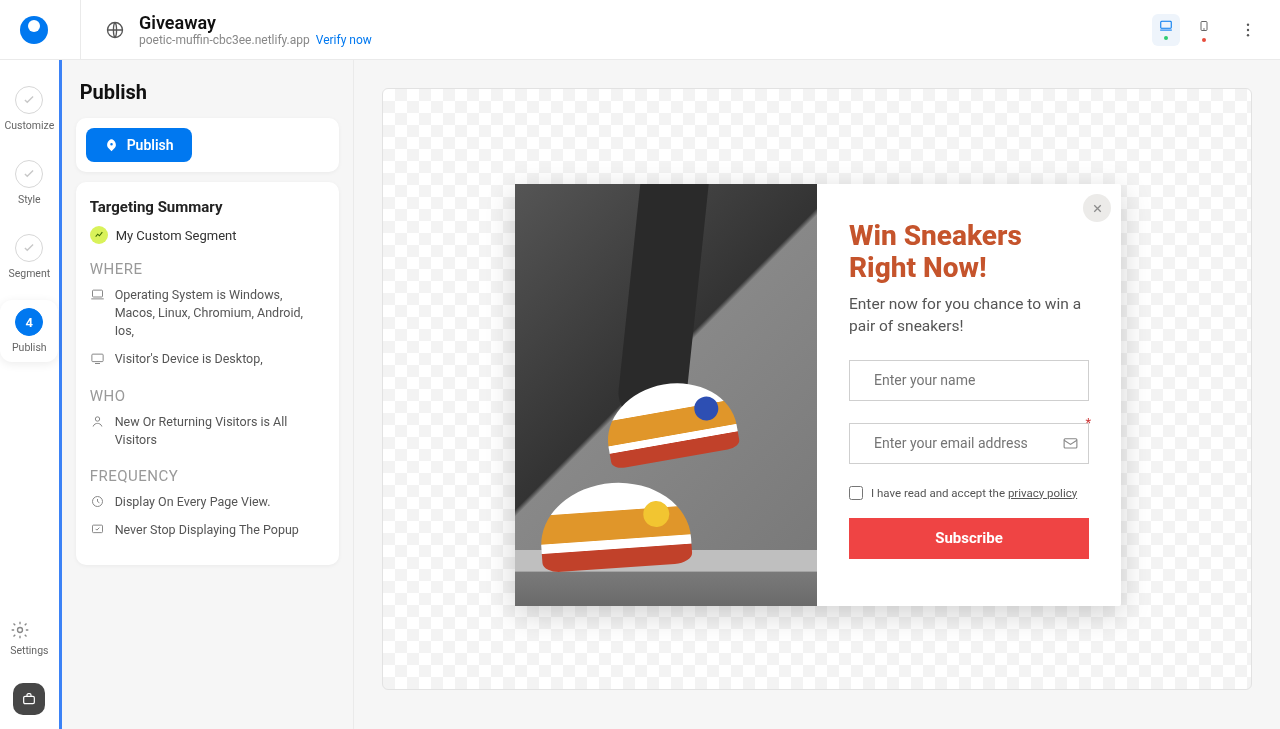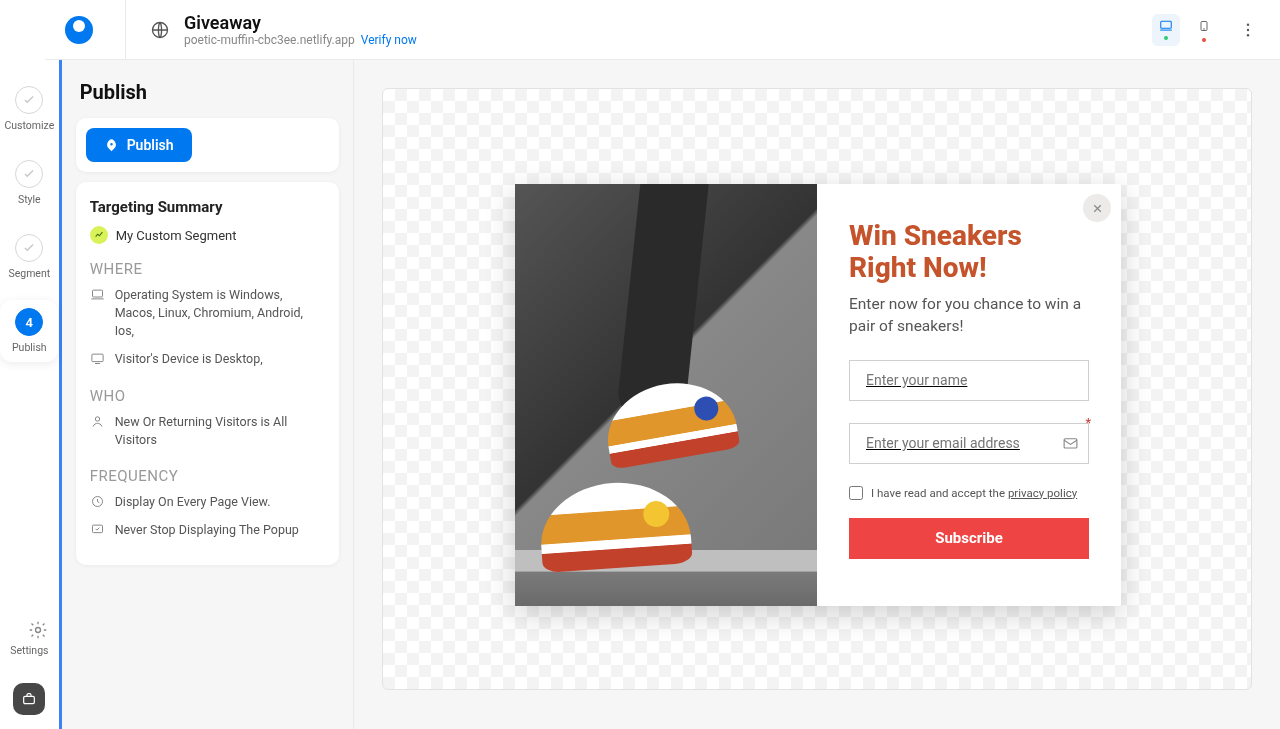--- a/index.html
+++ b/index.html
@@ -1,20 +1,20 @@
 <!DOCTYPE html>
 <html><head>
 <meta charset="utf-8">
 <style>
 * { box-sizing: border-box; margin: 0; padding: 0; font-family: -apple-system, BlinkMacSystemFont, "Segoe UI", Roboto, Helvetica, Arial, sans-serif; }
 html, body { width: 1280px; height: 729px; overflow: hidden; background: #fff; }
 .app { display: flex; flex-direction: column; height: 100%; }
 
 
-.header { height: 60px; border-bottom: 1px solid #eaeaea; display: flex; align-items: center; padding: 0 20px; margin-left: 45px; }
+.header { height: 60px; border-bottom: 1px solid #eaeaea; display: flex; align-items: center; padding: 0 20px; }
 .logo { width: 28px; height: 28px; border-radius: 50%; background: #0078f0; position: relative; margin-right: 32px; }
 .logo::after { content: ""; position: absolute; width: 12px; height: 12px; background: #fff; border-radius: 50%; top: 4px; left: 8px; }
 .header-sep { width: 1px; height: 60px; background: #eaeaea; margin-right: 24px; }
 .globe-icon { width: 20px; height: 20px; margin-right: 14px; }
 .header-title-block { flex: 1; }
 .header-title { font-size: 18px; font-weight: 600; color: #111; line-height: 1.2; }
 .header-sub { font-size: 12px; color: #888; display: flex; gap: 6px; }
 .verify-link { color: #0078f0; cursor: pointer; }
 .device-toggle { display: flex; gap: 10px; align-items: center; margin-right: 18px; }
 .device-btn { width: 28px; height: 32px; display: flex; flex-direction: column; align-items: center; justify-content: center; border-radius: 6px; cursor: pointer; position: relative; }
@@ -26,21 +26,21 @@
 
 
 .body { flex: 1; display: flex; }
 .nav-rail { width: 62px; border-right: 3px solid #3b82f6; display: flex; flex-direction: column; align-items: center; padding-top: 18px; gap: 12px; }
 .nav-step { display: flex; flex-direction: column; align-items: center; gap: 5px; cursor: pointer; width: 58px; padding: 8px 0; border-radius: 12px; }
 .nav-step.active { background: #fff; box-shadow: 0 2px 10px rgba(0,0,0,.08); }
 .step-circle { width: 28px; height: 28px; border-radius: 50%; border: 1.5px solid #d7d7d7; display: flex; align-items: center; justify-content: center; color: #bbb; }
 .step-circle.filled { background: #0078f0; border-color: #0078f0; color: #fff; font-size: 13px; font-weight: 600; }
 .step-label { font-size: 10.5px; color: #666; }
 .nav-spacer { flex: 1; }
-.settings-btn { display: flex; flex-direction: column; align-items: flex-end; gap: 4px; margin-bottom: 14px; cursor: pointer; }
+.settings-btn { display: flex; flex-direction: column; align-items: flex-start; gap: 4px; margin-bottom: 14px; cursor: pointer; }
 .settings-label { font-size: 10.5px; color: #666; }
 .toolbox-btn { width: 32px; height: 32px; border-radius: 10px; background: #474747; display: flex; align-items: center; justify-content: center; margin-bottom: 14px; cursor: pointer; }
 
 
 .side-panel { width: 294px; background: #f6f6f6; border-right: 1px solid #eaeaea; padding: 20px 14px; overflow-y: auto; }
 .panel-title { font-size: 20px; font-weight: 700; color: #111; margin-bottom: 14px; margin-left: 4px; }
 .publish-card { background: #fff; border-radius: 10px; padding: 10px; box-shadow: 0 1px 4px rgba(0,0,0,.05); margin-bottom: 10px; }
 .publish-btn { background: #0078f0; color: #fff; border: none; border-radius: 8px; padding: 9px 18px; font-size: 14px; font-weight: 600; display: inline-flex; align-items: center; gap: 8px; cursor: pointer; }
 .summary-card { background: #fff; border-radius: 10px; padding: 16px 14px; box-shadow: 0 1px 4px rgba(0,0,0,.05); }
 .summary-title { font-size: 15px; font-weight: 700; color: #222; margin-bottom: 10px; }
@@ -69,21 +69,21 @@
 .shoe1 { position: absolute; width: 130px; height: 75px; top: 200px; left: 90px; border-radius: 50% 50% 10% 10% / 70% 70% 10% 10%; background: linear-gradient(180deg,#fff 0%,#fff 35%,#e0962a 36%,#e0962a 68%,#fff 69%,#fff 78%,#c1412a 79%,#c1412a 100%); transform: rotate(-10deg); }
 .shoe1::after { content:""; position:absolute; width:24px; height:24px; background:#2d4fb3; border-radius:50%; top:19px; right:15px; }
 .shoe2 { position: absolute; width: 150px; height: 85px; bottom: 38px; left: 25px; border-radius: 50% 50% 12% 12% / 70% 70% 12% 12%; background: linear-gradient(180deg,#fff 0%,#fff 32%,#e0962a 33%,#e0962a 66%,#fff 67%,#fff 77%,#c1412a 78%,#c1412a 100%); transform: rotate(-4deg); }
 .shoe2::after { content:""; position:absolute; width:26px; height:26px; background:#f2c531; border-radius:50%; top:21px; right:20px; }
 .curb { position: absolute; bottom: 0; left: 0; right: 0; height: 56px; background: linear-gradient(180deg,#bfbfbf 0%,#bfbfbf 38%,#7a7a7a 39%,#6a6a6a 100%); }
 .popup-content { flex: 1; padding: 36px 32px 30px; position: relative; }
 .close-btn { position: absolute; top: 10px; right: 10px; width: 28px; height: 28px; border-radius: 50%; background: #ecebe9; display: flex; align-items: center; justify-content: center; cursor: pointer; color: #8b8b8b; }
 .popup-h1 { font-size: 28px; font-weight: 800; color: #c5542c; line-height: 1.15; margin-bottom: 10px; }
 .popup-sub { font-size: 15.5px; color: #555; margin-bottom: 22px; line-height: 1.4; }
 .field { position: relative; margin-bottom: 22px; }
-.field input { width: 100%; height: 41px; border: 1px solid #cfcfcf; padding: 0 16px; font-size: 14px; outline: none; text-decoration: underline; }
+.field input { width: 100%; height: 41px; border: 1px solid #cfcfcf; padding: 0 24px; font-size: 14px; outline: none; }
 .field .req { position: absolute; top: -8px; right: -2px; color: #c33; font-size: 13px; }
 .mail-suffix { position: absolute; right: 10px; top: 50%; transform: translateY(-50%); color: #888; }
 .consent { display: flex; align-items: center; gap: 8px; font-size: 11.5px; color: #555; margin-bottom: 18px; }
 .consent input { width: 14px; height: 14px; }
 .consent a { color: #555; text-decoration: underline; }
 .subscribe-btn { width: 100%; height: 41px; background: #ef4444; color: #fff; border: none; font-size: 15px; font-weight: 700; cursor: pointer; }
 
 svg { display: block; }
 </style>
 </head>

